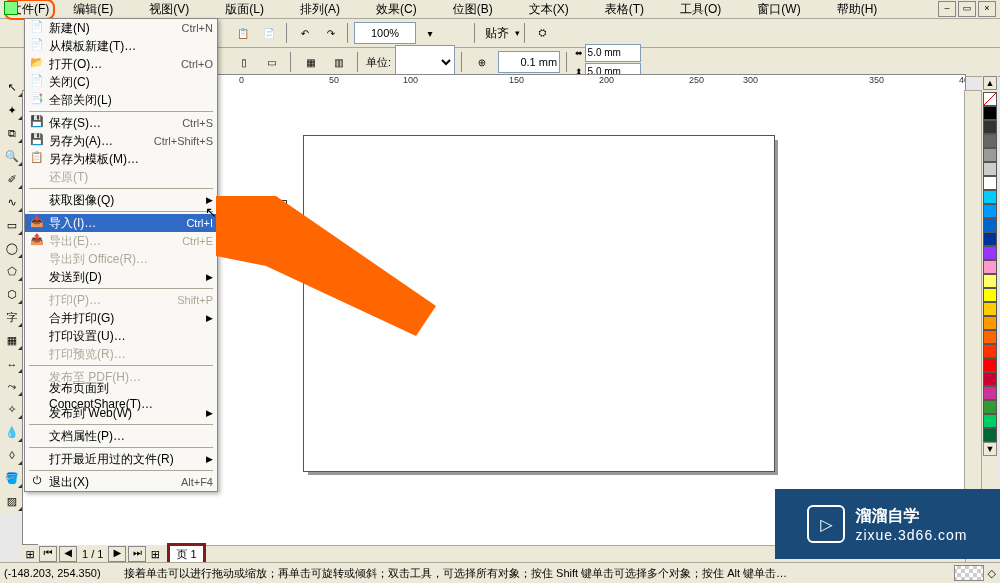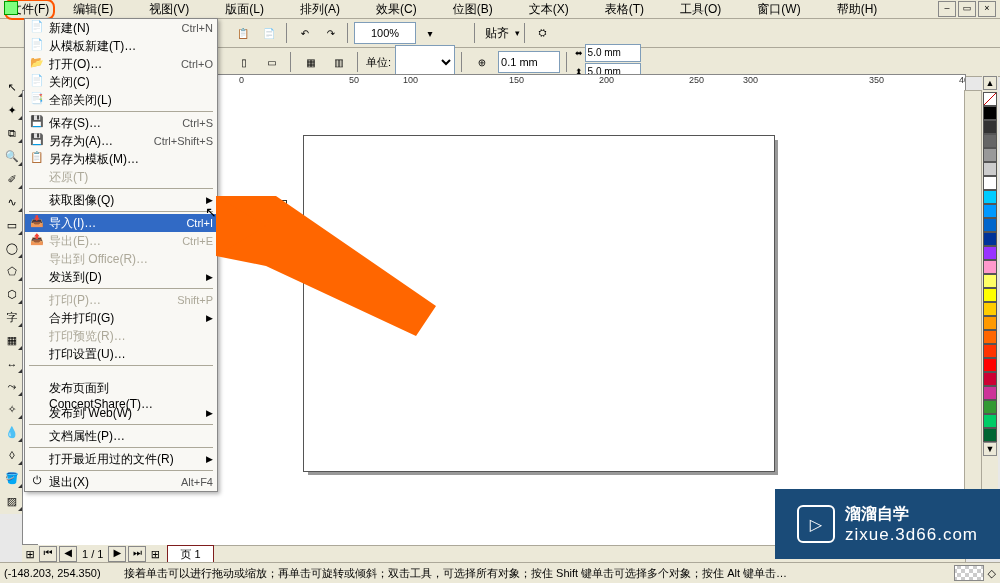--- a/index.html
+++ b/index.html
@@ -109,21 +109,21 @@
     background: #fff;
     font-size: 11px;
     padding: 16px 2px;
   }
   .nudge-input {
     width: 56px;
     height: 18px;
     border: 1px solid #7f9db9;
     background: #fff;
     font-size: 11px;
-    text-align: left;
+    text-align: right;
   }
   .dup-group {
     display: flex;
     flex-direction: column;
     gap: 1px;
   }
   .dup-input {
     width: 50px;
     height: 14px;
     border: 1px solid #7f9db9;
@@ -379,22 +379,22 @@
     border: 1px solid #888;
     text-align: center;
     line-height: 12px;
     font-size: 10px;
     margin: 0 1px;
   }
   .page-counter {
     padding: 0 4px;
   }
   .page-tab {
-    padding: 1px 12px;
-    border: 1px solid #7f1d1d;
+    padding: 1px 6px;
+    border: 3px solid #7f1d1d;
     background: #fff;
     margin-left: 4px;
   }
   
   
   .statusbar {
     position: absolute;
     left: 0;
     bottom: 0;
     right: 0;
@@ -450,21 +450,21 @@
   }
   .wm-text {
     display: flex;
     flex-direction: column;
   }
   .wm-title {
     font-size: 16px;
     font-weight: bold;
   }
   .wm-sub {
-    font-size: 17px;
+    font-size: 14px;
     letter-spacing: 1px;
   }
   
   
   .hint-square {
     position: absolute;
     left: 4px;
     top: 1px;
     width: 12px;
     height: 12px;
@@ -619,33 +619,34 @@
     <div class="dd-item disabled">
       <span class="dd-icon"></span>
       <span class="dd-label">打印(P)…</span>
       <span class="dd-shortcut">Shift+P</span>
     </div>
     <div class="dd-item">
       <span class="dd-icon"></span>
       <span class="dd-label">合并打印(G)</span>
       <span class="dd-submenu">▶</span>
     </div>
+    <div class="dd-item">
+      <span class="dd-icon"></span>
+      <span class="dd-label">打印设置(U)…</span>
+      <span class="dd-shortcut"></span>
+    </div>
     <div class="dd-item disabled">
       <span class="dd-icon"></span>
       <span class="dd-label">打印预览(R)…</span>
-      <span class="dd-shortcut"></span>
-    </div>
-    <div class="dd-item">
-      <span class="dd-icon"></span>
-      <span class="dd-label">打印设置(U)…</span>
       <span class="dd-shortcut"></span>
     </div>
     <div class="dd-sep"></div>
     <div class="dd-item disabled">
       <span class="dd-icon"></span>
+      <span class="dd-label">发布至 PDF(H)…</span>
       <span class="dd-shortcut"></span>
     </div>
     <div class="dd-item">
       <span class="dd-icon"></span>
       <span class="dd-label">发布页面到 ConceptShare(T)…</span>
       <span class="dd-shortcut"></span>
     </div>
     <div class="dd-item">
       <span class="dd-icon"></span>
       <span class="dd-label">发布到 Web(W)</span>
@@ -693,21 +694,21 @@
     <div class="tbx-btn">✧<span class="fly"></span></div>
     <div class="tbx-btn">💧<span class="fly"></span></div>
     <div class="tbx-btn">◊<span class="fly"></span></div>
     <div class="tbx-btn">🪣<span class="fly"></span></div>
     <div class="tbx-btn">▨<span class="fly"></span></div>
   </div>
 
 <div class="ruler-h">
   <div class="ruler-h-inner" id="ruler-h">
       <span class="ruler-tick" style="left: 200px;">0</span>
-      <span class="ruler-tick" style="left: 290px; margin-left: 20px;">50</span>
+      <span class="ruler-tick" style="left: 290px;">50</span>
       <span class="ruler-tick" style="left: 364px;">100</span>
       <span class="ruler-tick" style="left: 470px;">150</span>
       <span class="ruler-tick" style="left: 560px;">200</span>
       <span class="ruler-tick" style="left: 650px;">250</span>
       <span class="ruler-tick" style="left: 704px;">300</span>
       <span class="ruler-tick" style="left: 830px;">350</span>
       <span class="ruler-tick" style="left: 920px;">400</span>
     </div>
 </div>
 <div class="ruler-v"></div>

